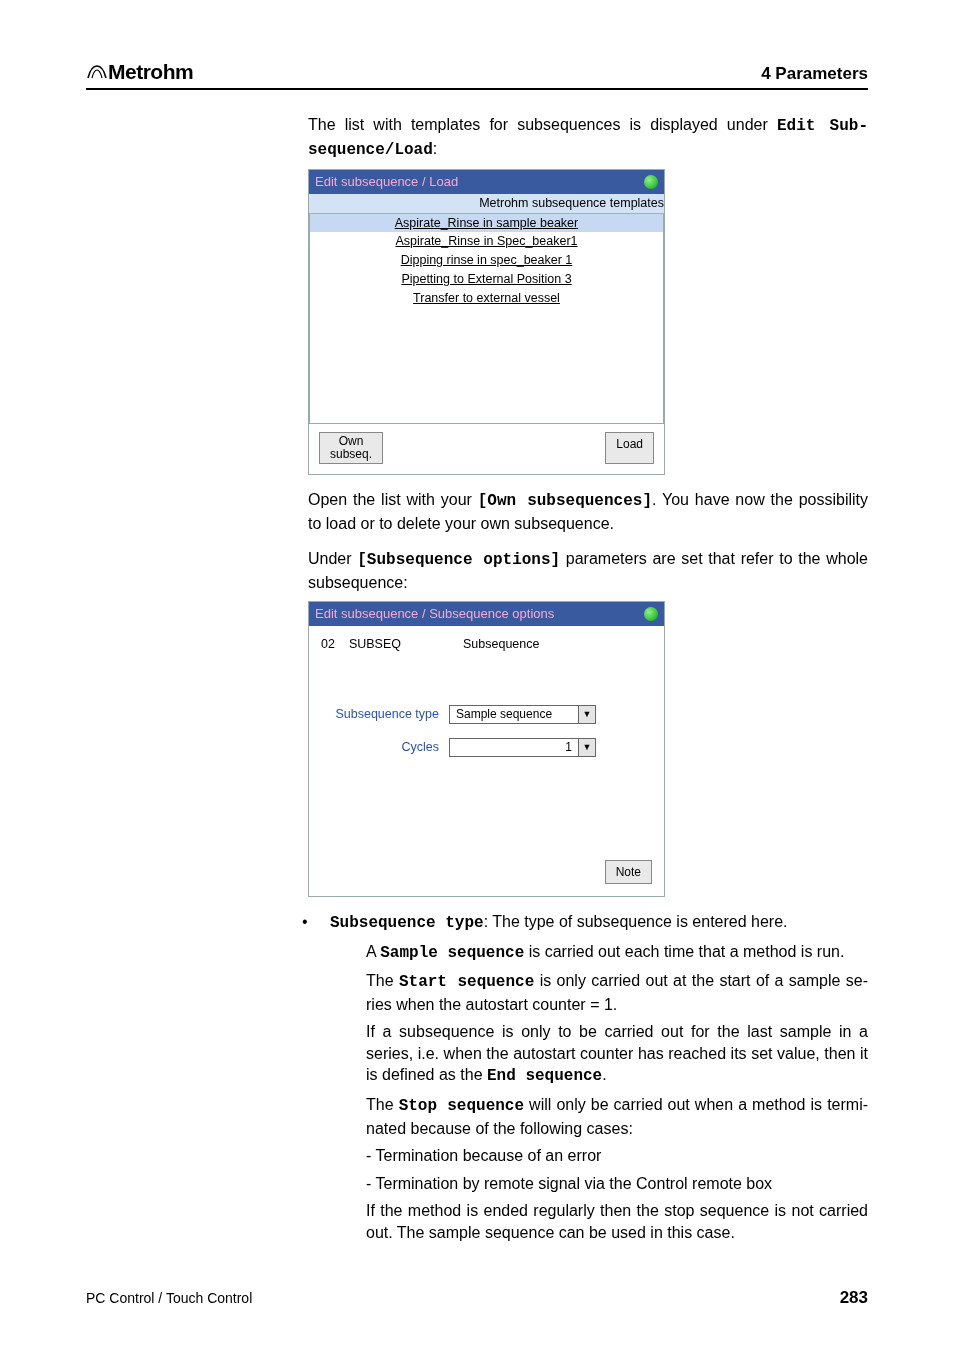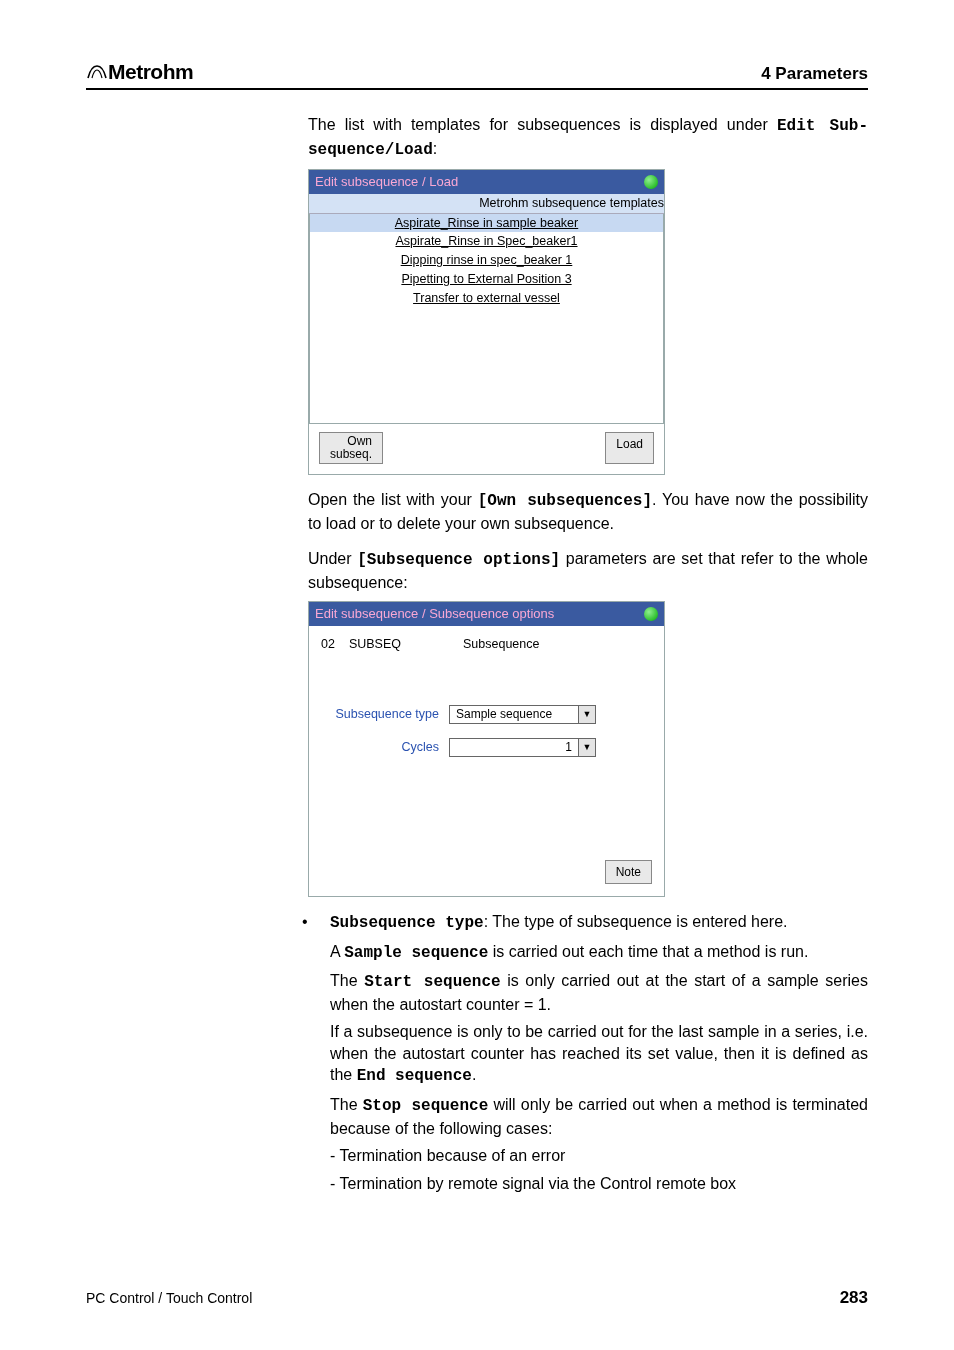--- a/index.html
+++ b/index.html
@@ -16,36 +16,36 @@
   .bold-mono { font-family: "Courier New", monospace; font-weight: 700; }
   .screenshot { width: 357px; border: 1px solid #9aa; margin: 3px 0 14px 0; background: #fff; }
   .titlebar { background: #3a5aa0; color: #f9a8d4; font-size: 13px; padding: 3px 6px; display: flex; justify-content: space-between; align-items: center; }
   .tb-dot { width: 14px; height: 14px; border-radius: 50%; background: radial-gradient(circle at 35% 35%, #8fef8f, #0a0); display: inline-block; }
   .ss1-header { background: #d4e2f5; color: #000; font-size: 12.5px; text-align: right; padding: 1px 0; border-bottom: 1px solid #aab; }
   .ss1-list { height: 210px; border: 1px solid #9aa; border-top: none; font-size: 12.5px; }
   .ss1-row { text-align: center; padding: 1px 0; text-decoration: underline; }
   .ss1-row.sel { background: #c7d9f2; }
   .ss1-footer { display: flex; justify-content: space-between; padding: 8px 10px 10px 10px; }
   .btn { border: 1px solid #888; background: #e9e9e9; font-size: 12px; padding: 3px 10px; text-align: center; }
-  .btn.two-line { line-height: 1.1; padding: 2px 10px; text-align: right; }
+  .btn.two-line { line-height: 1.1; padding: 2px 10px; }
   .ss2-body { padding: 10px 12px 12px 12px; height: 270px; position: relative; font-size: 12.5px; }
   .ss2-row1 { display: flex; gap: 14px; }
   .ss2-form { margin-top: 52px; }
   .ss2-field { display: flex; align-items: center; justify-content: flex-end; gap: 10px; margin-right: 56px; margin-bottom: 14px; }
   .ss2-label { color: #2a52b0; font-size: 12.5px; }
   .ss2-input { display: flex; align-items: center; }
   .ss2-box { border: 1px solid #666; height: 19px; width: 130px; padding: 1px 6px; font-size: 12px; display: flex; align-items: center; justify-content: flex-start; background: #fff; }
   .ss2-box.num { width: 130px; justify-content: flex-end; }
   .ss2-arrow { width: 17px; height: 19px; border: 1px solid #666; border-left: none; background: #e4e4e4; display: flex; align-items: center; justify-content: center; font-size: 9px; }
   .ss2-note { position: absolute; right: 12px; bottom: 12px; }
   ul.bullets { list-style: none; margin-left: -16px; }
   ul.bullets > li { position: relative; padding-left: 38px; margin-bottom: 6px; }
   ul.bullets > li::before { content: "•"; position: absolute; left: 10px; top: 0; font-size: 16px; }
   .sub { margin-top: 6px; }
-  .sub p { text-align: justify; margin-bottom: 6px; }
+  .sub p { text-align: justify; margin-bottom: 6px; margin-left: 36px; }
   .footer { position: absolute; bottom: 42px; left: 86px; right: 86px; display: flex; justify-content: space-between; align-items: baseline; font-size: 14px; }
   .footer .pg { font-weight: 700; font-size: 17px; }
 </style>
 </head>
 <body>
 
 <div class="page">
   <div class="header">
     <div class="brand">
       <svg class="brand-logo" viewBox="0 0 22 16">
@@ -126,20 +126,21 @@
     <ul class="bullets">
       <li>
         <span class="bold-mono">Subsequence type</span><span>: The type of subsequence is entered here.</span>
         <div class="sub">
           <p><span>A </span><span class="bold-mono">Sample sequence</span><span> is carried out each time that a method is run.</span></p>
           <p><span>The </span><span class="bold-mono">Start sequence</span><span> is only carried out at the start of a sample se­ries when the autostart counter = 1.</span></p>
           <p><span>If a subsequence is only to be carried out for the last sample in a series, i.e. when the autostart counter has reached its set value, then it is defined as the </span><span class="bold-mono">End sequence</span><span>.</span></p>
           <p><span>The </span><span class="bold-mono">Stop sequence</span><span> will only be carried out when a method is termi­nated because of the following cases:</span></p>
           <p>- Termination because of an error</p>
           <p>- Termination by remote signal via the Control remote box</p>
+          <p>If the method is ended regularly then the stop sequence is not car­ried out. The sample sequence can be used in this case.</p>
         </div>
       </li>
     </ul>
   </div>
 
   <div class="footer">
     <span>PC Control / Touch Control</span>
     <span class="pg">283</span>
   </div>
 </div>

